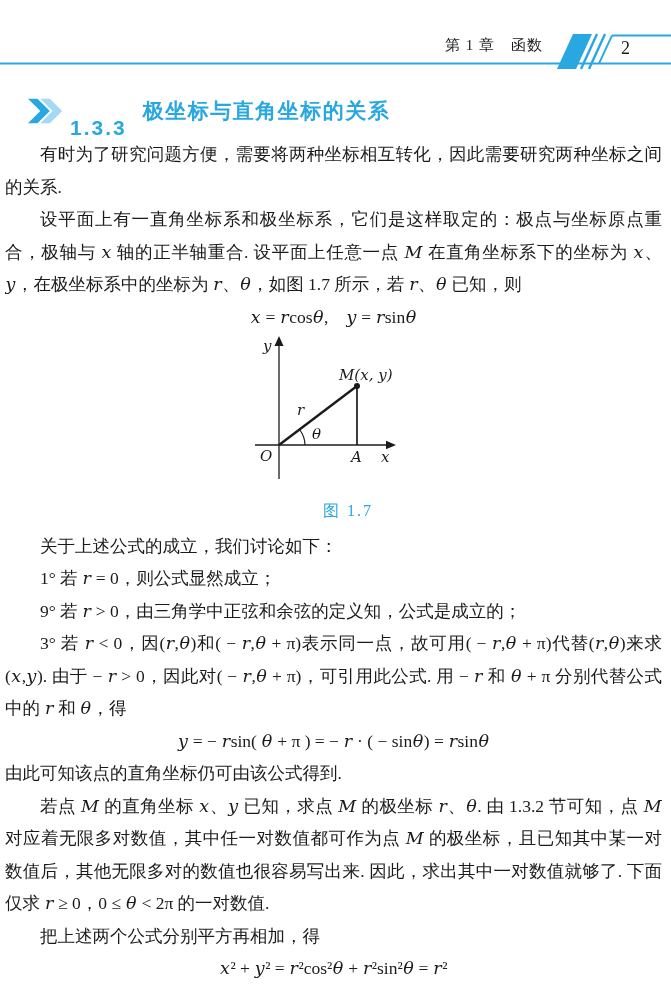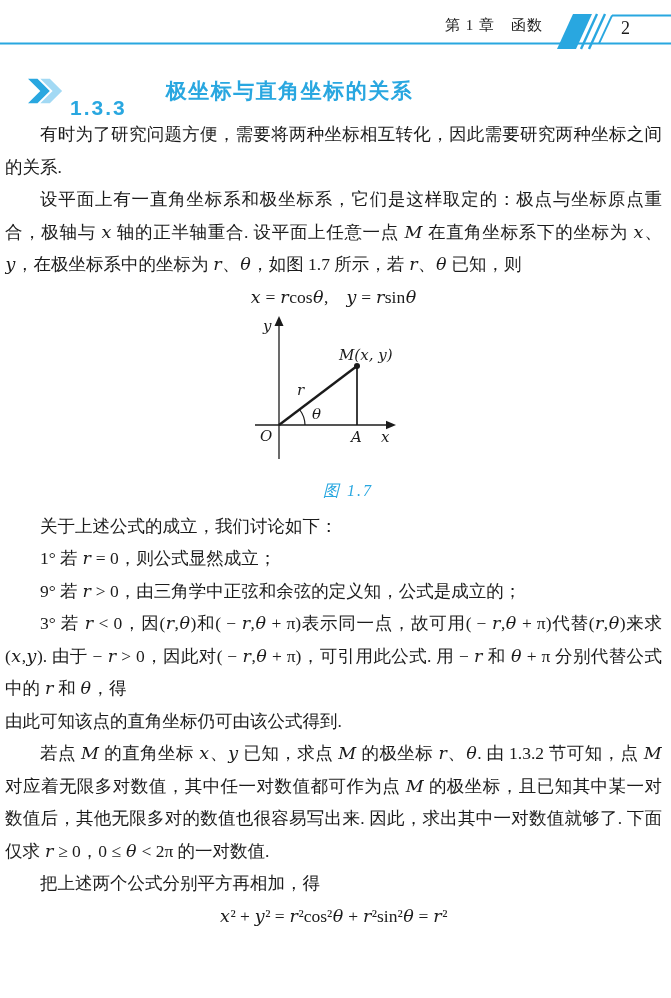--- a/index.html
+++ b/index.html
@@ -4,58 +4,58 @@
 <style>
   * { margin:0; padding:0; box-sizing:border-box; }
   html,body { width:671px; }
   body {
     width:671px; height:998px; overflow:hidden;
     background:#ffffff; color:#1b1b1b;
     font-family:"Liberation Serif","DejaVu Serif",serif;
   }
 
   
-  .page-header { position:relative; height:56px; }
+  .page-header { position:relative; height:56px;margin-top:20px; }
   .page-header svg { position:absolute; top:0; left:0; }
   .chapter {
     position:absolute; top:17px; right:128px;
     font-size:15px; line-height:17px; letter-spacing:1px; color:#1b1b1b;
   }
   .pageno {
     position:absolute; top:18px; left:621px;
     font-size:18px; letter-spacing:1.5px; color:#1b1b1b;
   }
 
   
   .sec-heading {
     margin:20px 0 0 28px; height:30px;
     display:flex; align-items:center;
     color:#29a7e0;
     font-family:"Liberation Sans","DejaVu Sans",sans-serif;
     font-weight:bold;
   }
   .sec-heading svg { margin-right:6px; }
   .sec-num { font-size:21px; letter-spacing:2px; margin-right:16px;margin-top:34px; }
-  .sec-title { font-size:21px; letter-spacing:1.5px;margin-left:23px; }
+  .sec-title { font-size:21px; letter-spacing:1.5px; }
 
   
   .content {
     padding:12px 9px 0 5px;
     font-size:17.5px; line-height:32.5px;
     text-align:justify;
   }
   .para { text-indent:2em; }
   .formula { text-indent:0; text-align:center; white-space:pre-wrap; }
   .mi { font-style:italic; font-family:"DejaVu Serif","Liberation Serif",serif; padding:0 0.5px; }
 
   
   .figure-block { margin:2px 0 8px 238px; width:210px; }
   .figure-block figcaption {
     margin-top:4px; text-align:center;
-    color:#29a7e0; font-size:16px; letter-spacing:2px; line-height:22px;font-style:italic;
+    color:#29a7e0; font-size:16px; letter-spacing:2px; line-height:22px;
   }
   .fig-label {
     font-family:"DejaVu Serif","Liberation Serif",serif;
     font-style:italic; font-size:15px; fill:#1b1b1b;
   }
 </style>
 </head>
 <body>
 
 <header class="page-header">
@@ -112,20 +112,21 @@
       <text class="fig-label" x="108" y="127">A</text>
     </svg>
     <figcaption>图 1.7</figcaption>
   </figure>
 
   <p class="para"><span>关于上述公式的成立，我们讨论如下：</span></p>
   <p class="para"><span>1° 若 </span><span class="mi">r</span><span> = 0，则公式显然成立；</span></p>
   <p class="para"><span>9° 若 </span><span class="mi">r</span><span> &gt; 0，由三角学中正弦和余弦的定义知，公式是成立的；</span></p>
   <p class="para"><span>3° 若 </span><span class="mi">r</span><span> &lt; 0，因(</span><span class="mi">r</span><span>,</span><span class="mi">θ</span><span>)和( − </span><span class="mi">r</span><span>,</span><span class="mi">θ</span><span> + π)表示同一点，故可用( − </span><span class="mi">r</span><span>,</span><span class="mi">θ</span><span> + π)代替(</span><span class="mi">r</span><span>,</span><span class="mi">θ</span><span>)来求(</span><span class="mi">x</span><span>,</span><span class="mi">y</span><span>). 由于 − </span><span class="mi">r</span><span> &gt; 0，因此对( − </span><span class="mi">r</span><span>,</span><span class="mi">θ</span><span> + π)，可引用此公式. 用 − </span><span class="mi">r</span><span> 和 </span><span class="mi">θ</span><span> + π 分别代替公式中的 </span><span class="mi">r</span><span> 和 </span><span class="mi">θ</span><span>，得</span></p>
 
+  <div class="formula"><span class="mi">y</span><span> = − </span><span class="mi">r</span><span>sin( </span><span class="mi">θ</span><span> + π ) = − </span><span class="mi">r</span><span> · ( − sin</span><span class="mi">θ</span><span>) = </span><span class="mi">r</span><span>sin</span><span class="mi">θ</span></div>
 
   <p><span>由此可知该点的直角坐标仍可由该公式得到.</span></p>
   <p class="para"><span>若点 </span><span class="mi">M</span><span> 的直角坐标 </span><span class="mi">x</span><span>、</span><span class="mi">y</span><span> 已知，求点 </span><span class="mi">M</span><span> 的极坐标 </span><span class="mi">r</span><span>、</span><span class="mi">θ</span><span>. 由 1.3.2 节可知，点 </span><span class="mi">M</span><span> 对应着无限多对数值，其中任一对数值都可作为点 </span><span class="mi">M</span><span> 的极坐标，且已知其中某一对数值后，其他无限多对的数值也很容易写出来. 因此，求出其中一对数值就够了. 下面仅求 </span><span class="mi">r</span><span> ≥ 0，0 ≤ </span><span class="mi">θ</span><span> &lt; 2π 的一对数值.</span></p>
   <p class="para"><span>把上述两个公式分别平方再相加，得</span></p>
 
   <div class="formula"><span class="mi">x</span><span>² + </span><span class="mi">y</span><span>² = </span><span class="mi">r</span><span>²cos²</span><span class="mi">θ</span><span> + </span><span class="mi">r</span><span>²sin²</span><span class="mi">θ</span><span> = </span><span class="mi">r</span><span>²</span></div>
 
 </main>
 
 </body></html>

